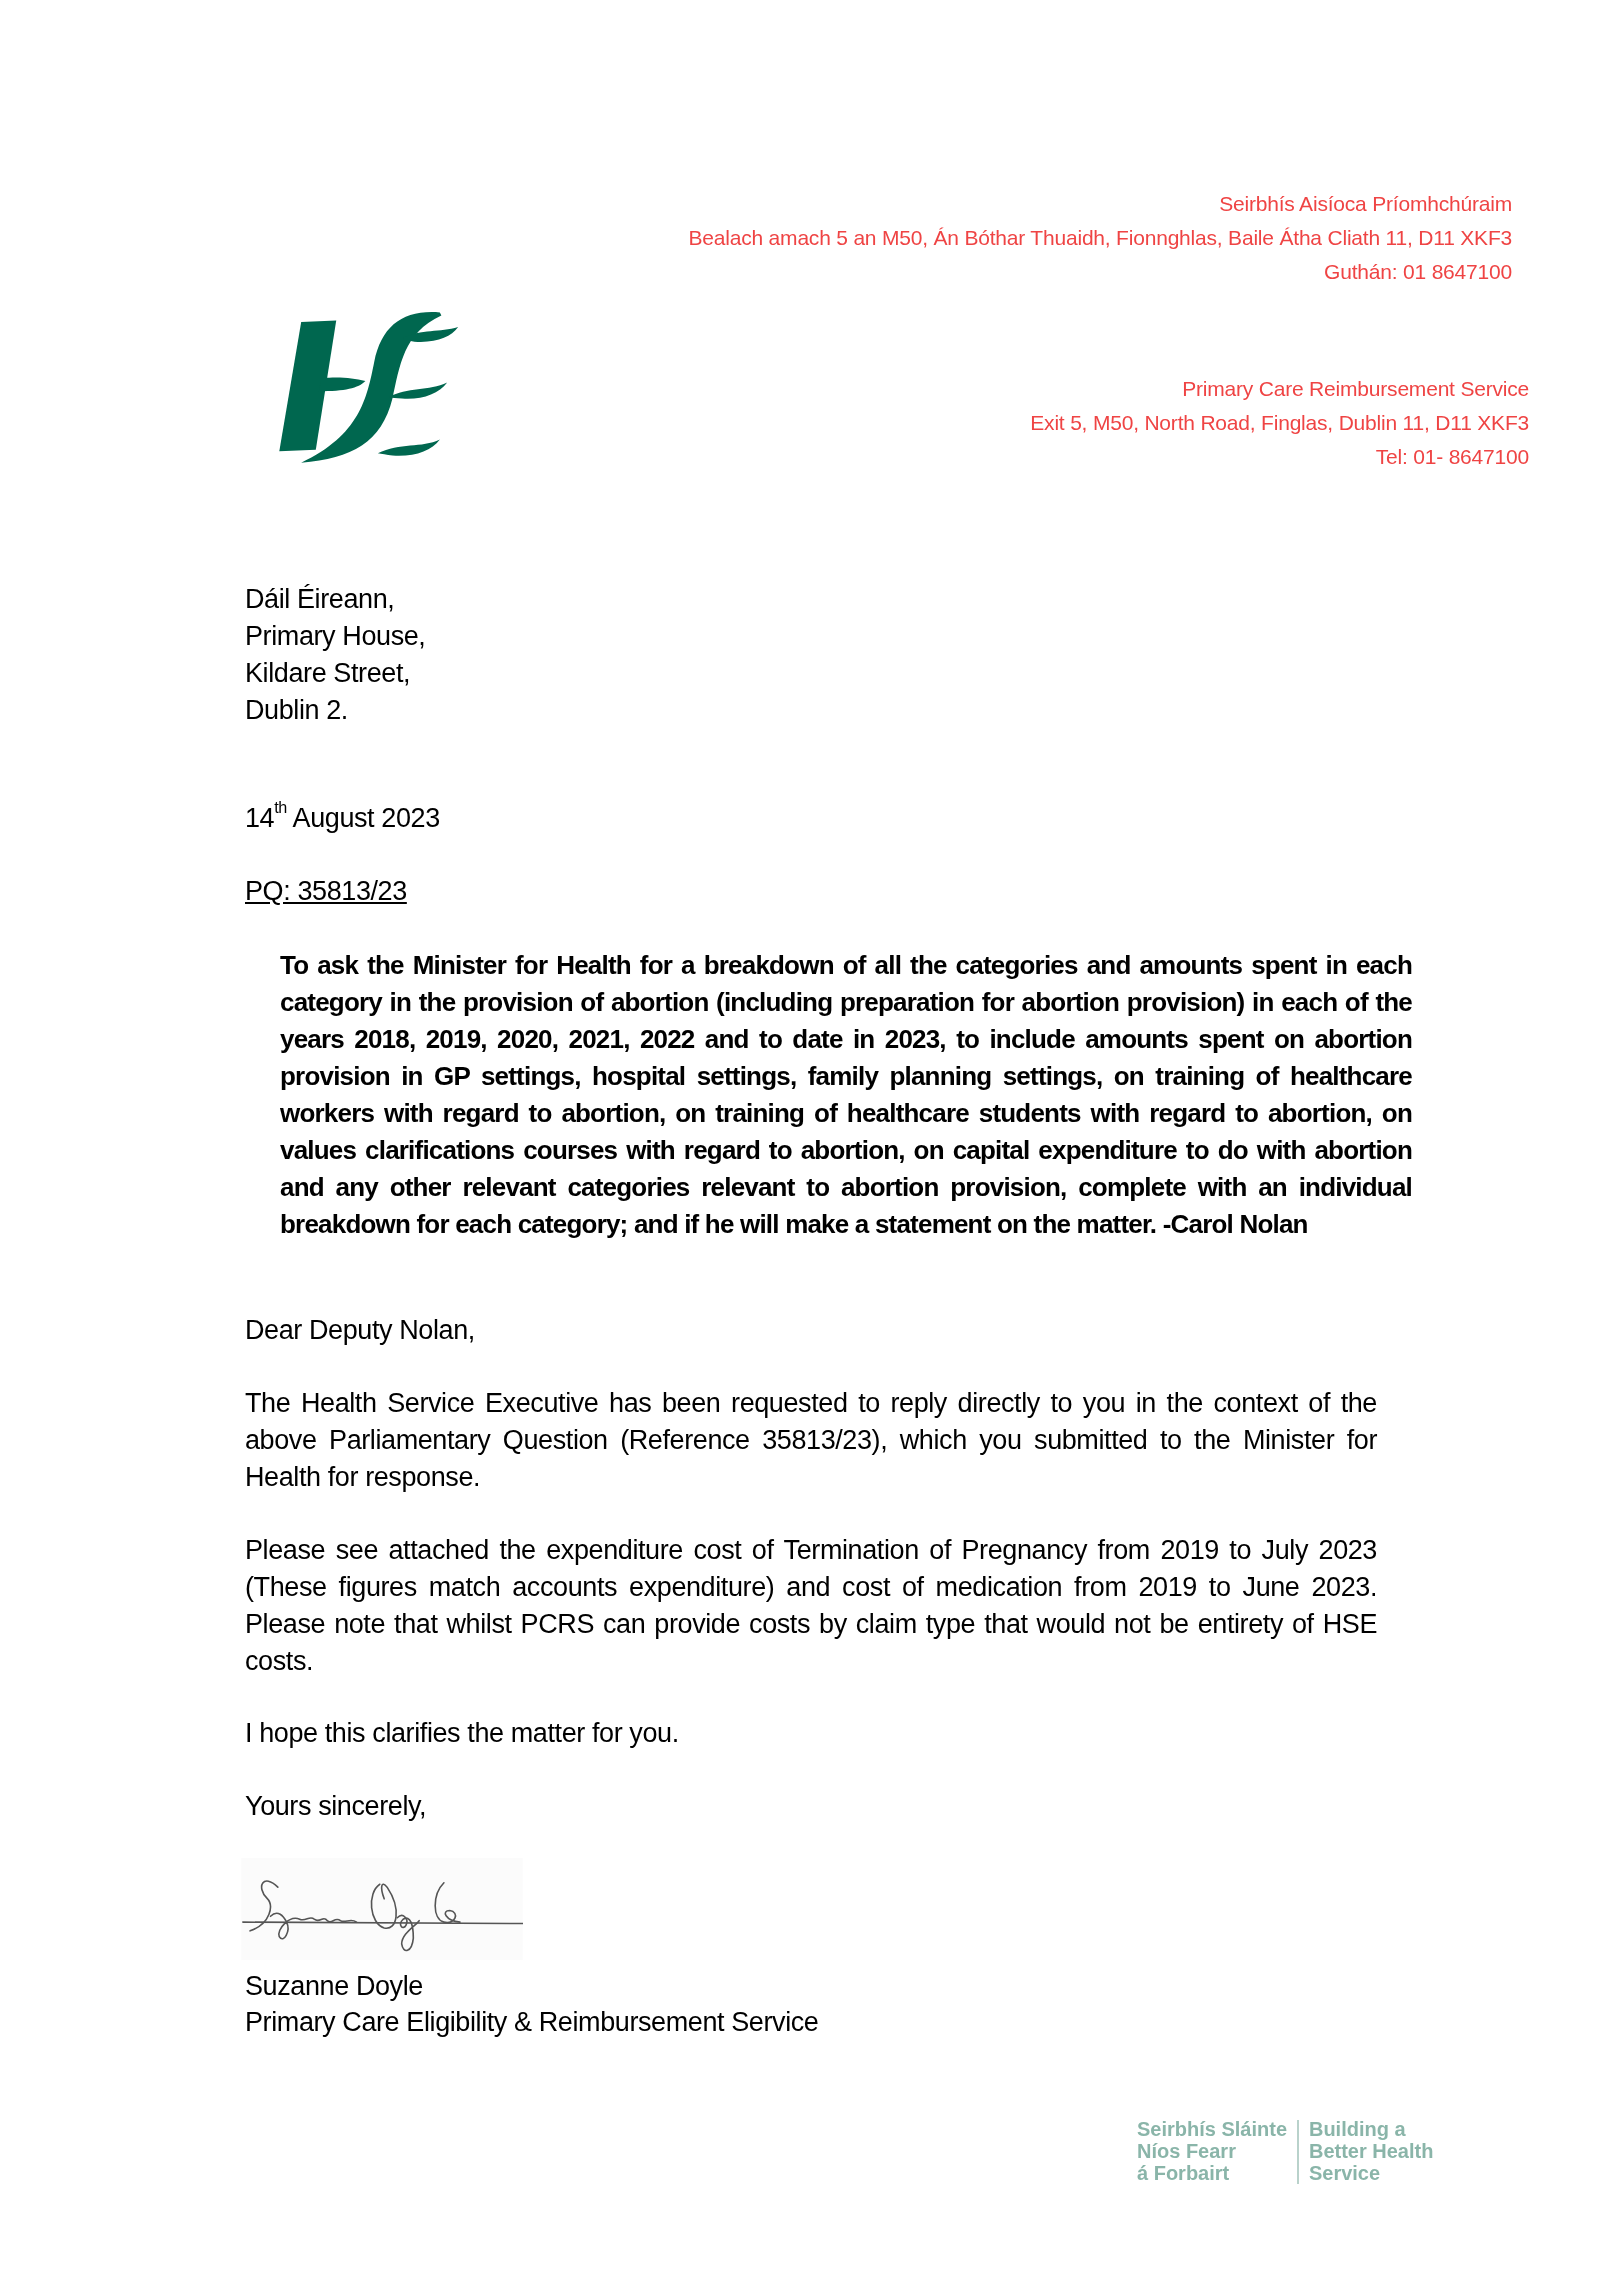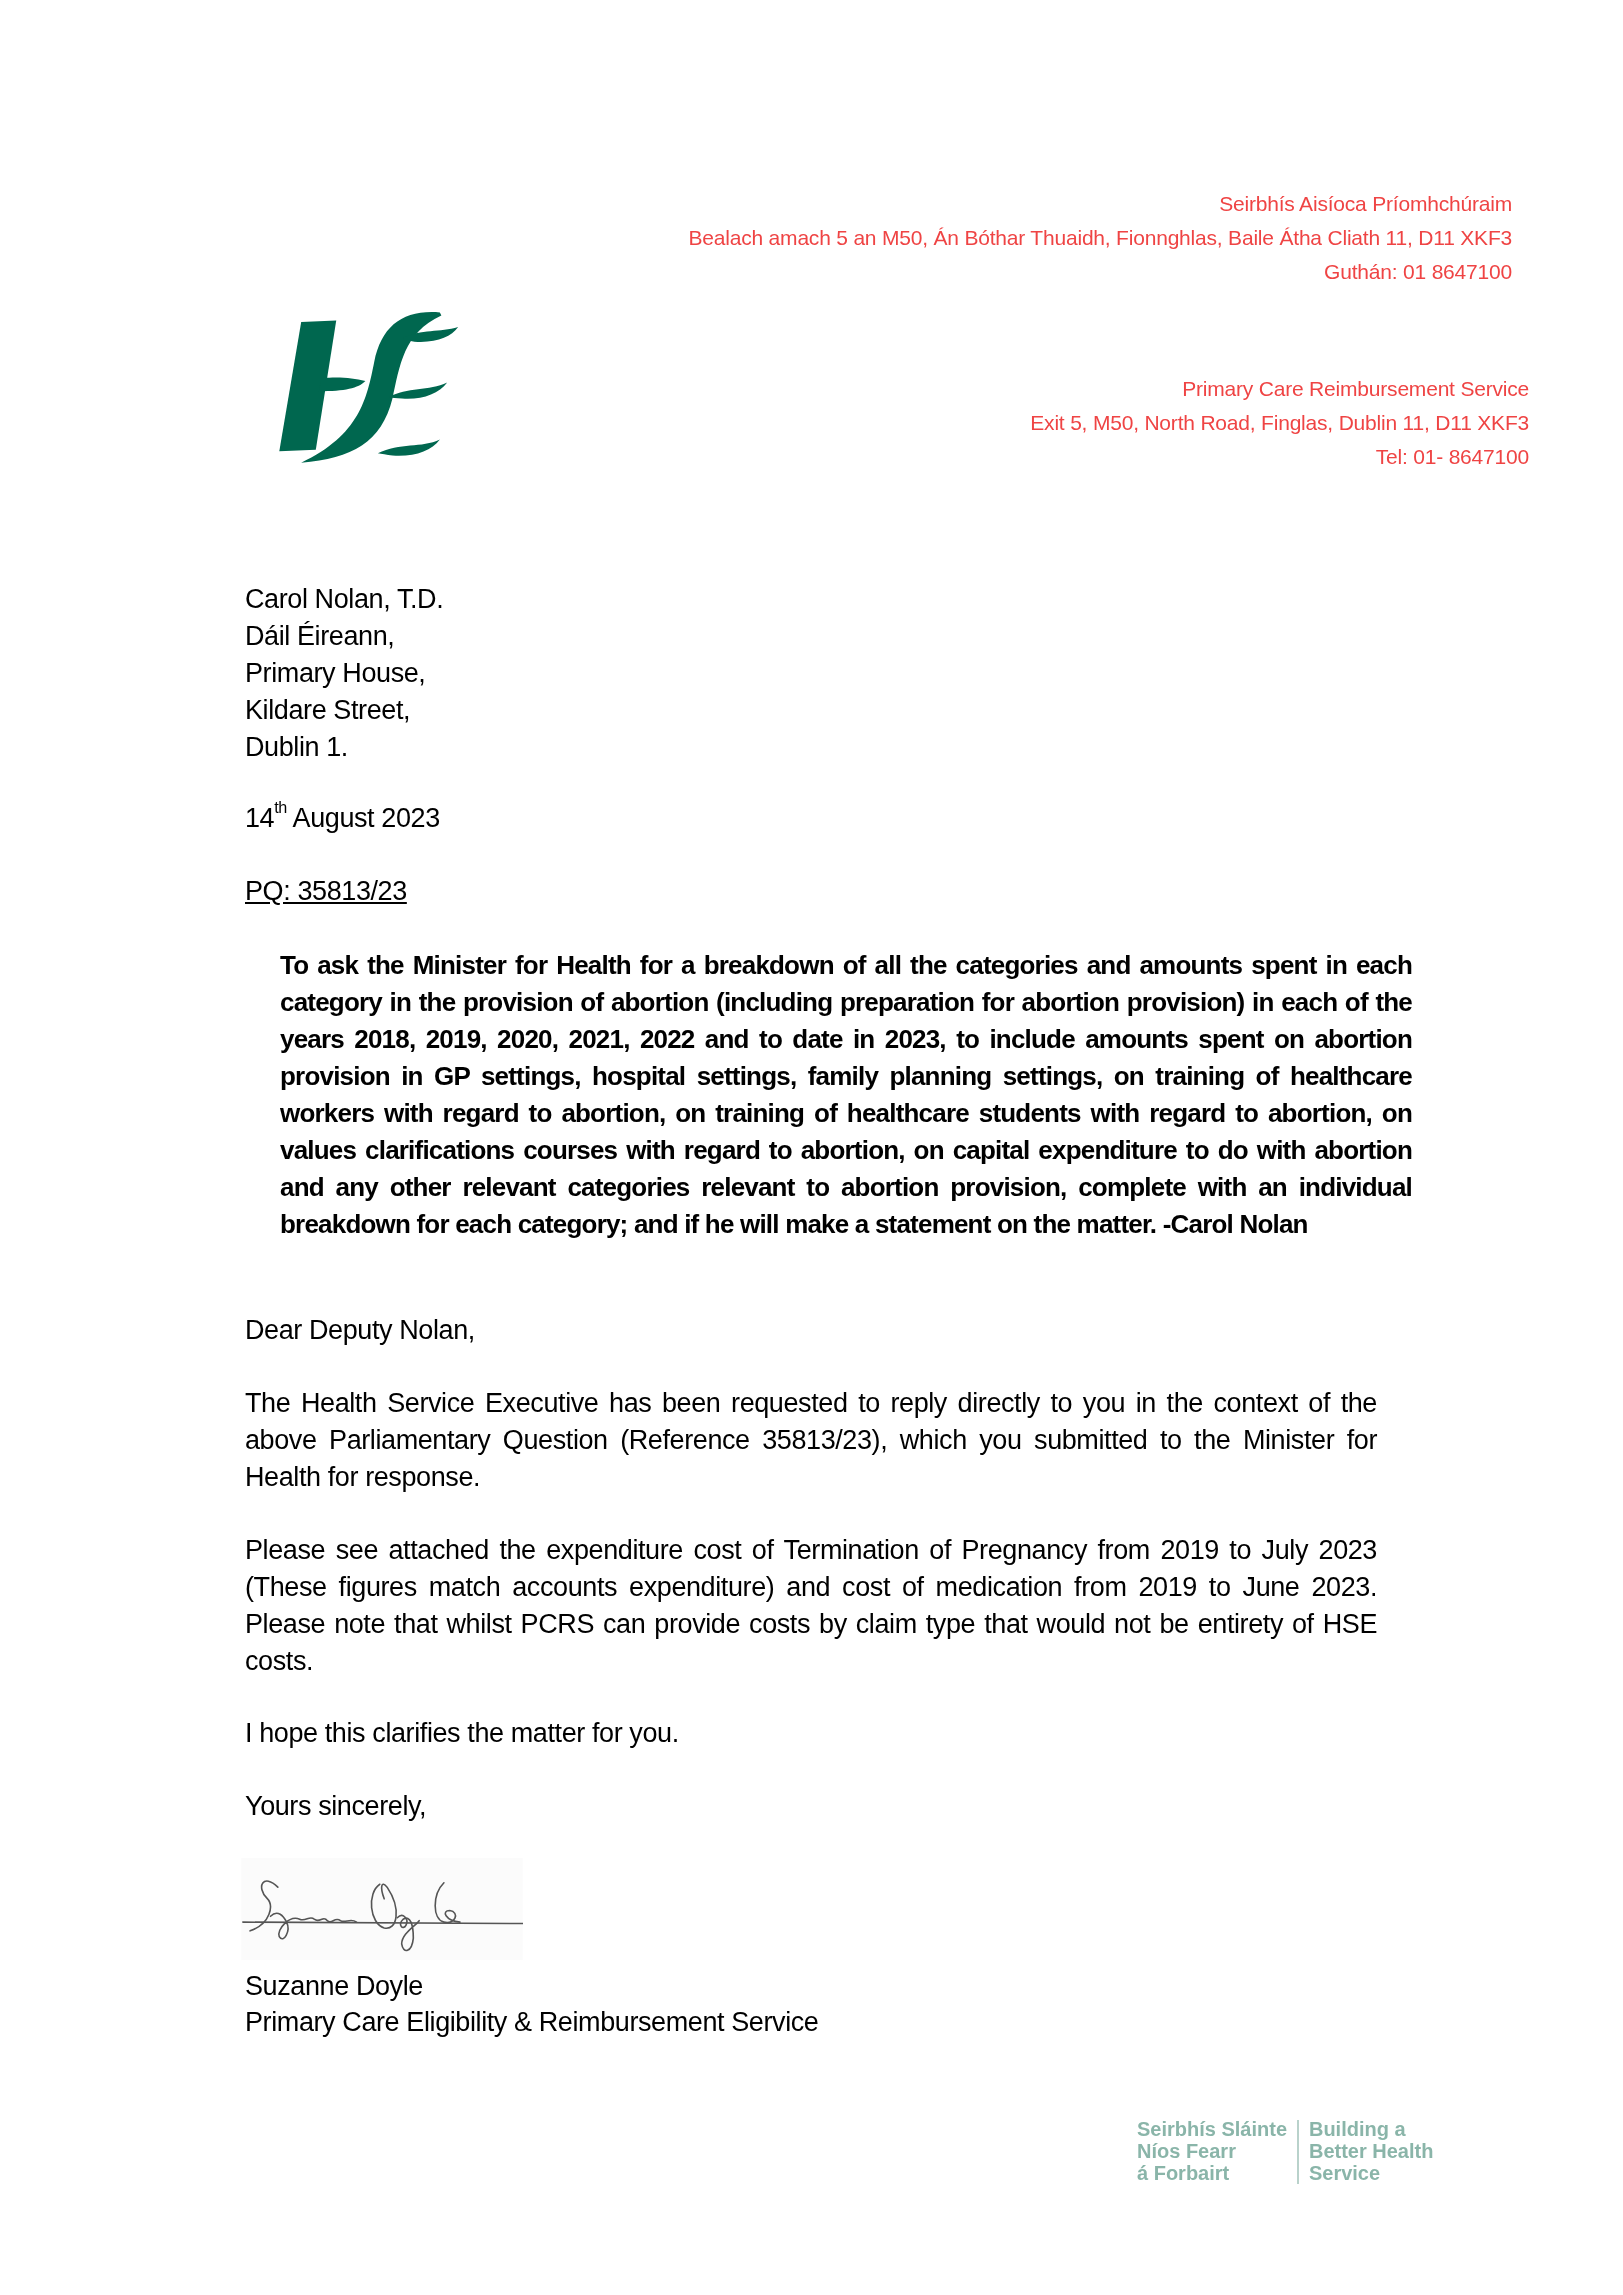--- a/index.html
+++ b/index.html
@@ -57,25 +57,24 @@
   </svg>
 </div>
 
 <div class="addr-block addr-eng green">
   <span class="line">Primary Care Reimbursement Service</span>
   <span class="line">Exit 5, M50, North Road, Finglas, Dublin 11, D11 XKF3</span>
   <span class="line">Tel:  01- 8647100</span>
 </div>
 
 <div class="body-text recipient">
-  <span class="line">Carol Nolan, T.D.</span>
   <span class="line">Dáil Éireann,</span>
   <span class="line">Primary House,</span>
   <span class="line">Kildare Street,</span>
-  <span class="line">Dublin 1.</span>
+  <span class="line">Dublin 2.</span>
 </div>
 
 <div class="body-text date">
   <span>14</span><sup>th</sup><span> August 2023</span>
 </div>
 
 <div class="body-text pq">PQ: 35813/23</div>
 
 <div class="body-text question">To ask the Minister for Health for a breakdown of all the categories and amounts spent in each category in the provision of abortion (including preparation for abortion provision) in each of the years 2018, 2019, 2020, 2021, 2022 and to date in 2023, to include amounts spent on abortion provision in GP settings, hospital settings, family planning settings, on training of healthcare workers with regard to abortion, on training of healthcare students with regard to abortion, on values clarifications courses with regard to abortion, on capital expenditure to do with abortion and any other relevant categories relevant to abortion provision, complete with an individual breakdown for each category; and if he will make a statement on the matter. -Carol Nolan</div>
 

